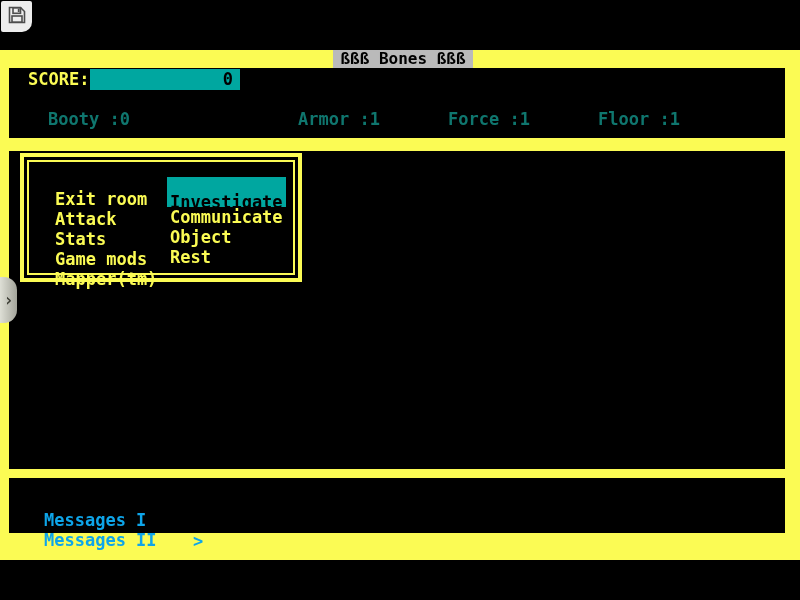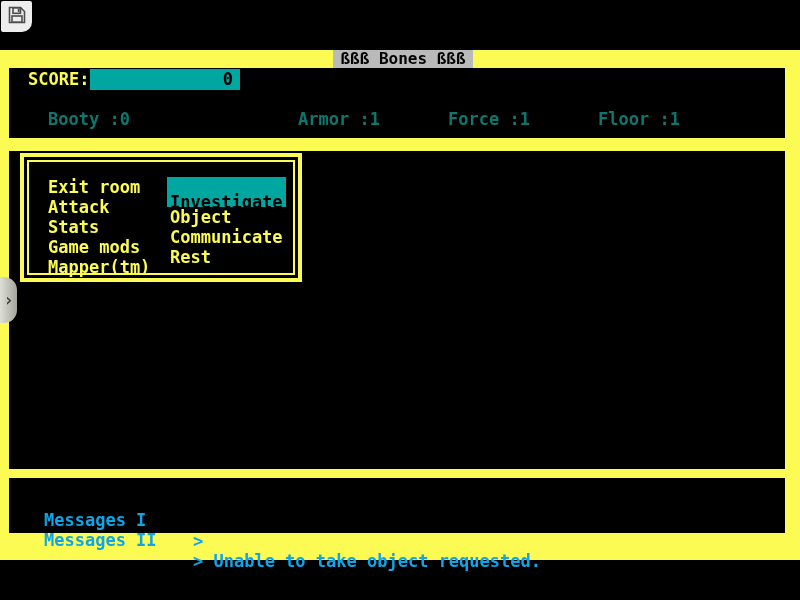--- a/index.html
+++ b/index.html
@@ -53,21 +53,21 @@
   .stat-0 { left:48px; }  .stat-1 { left:298px; }
   .stat-2 { left:448px;text-align:center; } .stat-3 { left:598px; }
 
   
   .menu-box {
     position:absolute; left:20px; top:153px; width:282px; height:129px;
     border:4px solid #fbfb54; background:#000;
   }
   .menu-box-inner { position:absolute; left:3px; top:3px; right:3px; bottom:3px; border:2px solid #fbfb54; }
   .menu-col { position:absolute; top:15px; }
-  .menu-col-left  { left:19px; }
+  .menu-col-left  { left:26px;margin-top:12px; }
   .menu-col-right { left:141px; }
   .menu-item { display:block; height:20px; color:#fbfb54; font-size:17px; line-height:20px; white-space:pre; cursor:pointer; }
   .menu-item.selected { background:#00a7a0; color:#000; padding:15px 3px; margin-left:-3px; }
 
   
   .msg-line { position:absolute; left:16px; width:780px; height:20px; color:#0ea5e9; }
   .msg-line-0 { top:489px; } .msg-line-1 { top:509px; }
   .msg-label   { position:absolute; left:28px; }
   .msg-content { position:absolute; left:177px; }
 
@@ -110,33 +110,32 @@
     <div class="menu-box-inner">
       <div class="menu-col menu-col-left">
         <span class="menu-item">Exit room</span>
         <span class="menu-item">Attack</span>
         <span class="menu-item">Stats</span>
         <span class="menu-item">Game mods</span>
         <span class="menu-item">Mapper(tm)</span>
       </div>
       <div class="menu-col menu-col-right">
         <span class="menu-item selected">Investigate</span>
+        <span class="menu-item">Communicate</span>
         <span class="menu-item">Object</span>
-        <span class="menu-item">Communicate</span>
         <span class="menu-item">Rest</span>
       </div>
     </div>
   </div>
 
   <div class="msg-line msg-line-0 screen-text">
     <span class="msg-label">Messages I</span>
     <span class="msg-content">&gt;</span>
   </div>
   <div class="msg-line msg-line-1 screen-text">
     <span class="msg-label">Messages II</span>
-    <span class="msg-content">&gt; Unable to take object requested.</span>
   </div>
 
   <div class="side-tab">
     <span>›</span>
   </div>
 
 </div>
 
 </body></html>

